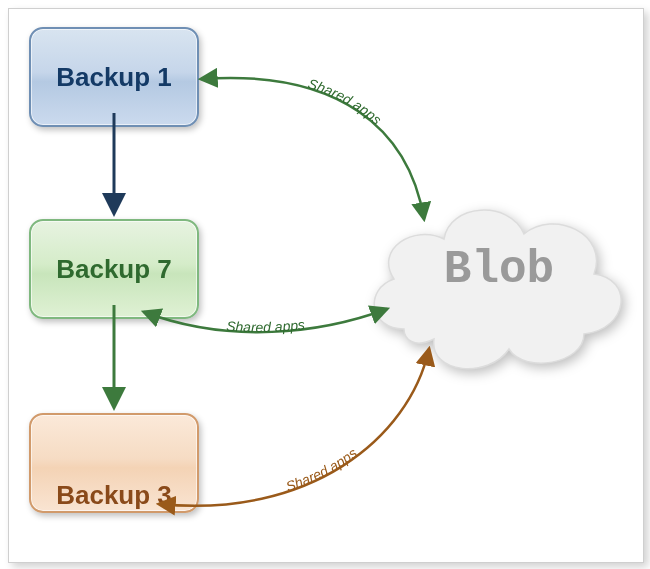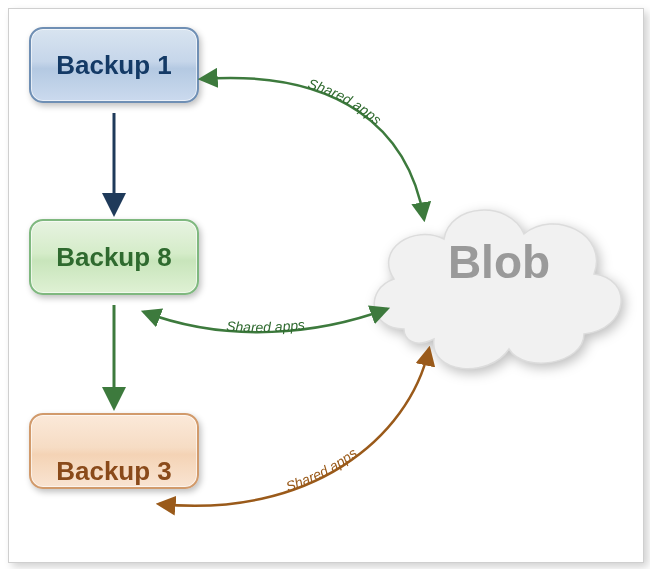--- a/index.html
+++ b/index.html
@@ -20,21 +20,21 @@
     top: 8px;
     width: 634px;
     height: 553px;
     border: 1px solid #cfcfcf;
     box-shadow: 4px 4px 8px rgba(0,0,0,0.18);
     background: #ffffff;
   }
   .node {
     position: absolute;
     width: 170px;
-    height: 76px;
+    height: 100px;
     border-radius: 14px;
     box-sizing: border-box;
     display: flex;
     align-items: center;
     justify-content: center;
     font-weight: bold;
     font-size: 26px;
     box-shadow: inset 0 0 0 1px rgba(255,255,255,0.6), 2px 3px 6px rgba(0,0,0,0.25);
   }
   .node-inner {
@@ -82,42 +82,42 @@
 <body>
 
 <div class="canvas">
   <div class="panel">
 
     <div class="node blue" style="left:20px; top:18px;">
       <span class="node-inner">Backup 1</span>
     </div>
 
     <div class="node green" style="left:20px; top:210px;">
-      <span class="node-inner">Backup 8</span>
+      <span class="node-inner">Backup 7</span>
     </div>
 
     <div class="node orange" style="left:20px; top:404px;align-items:flex-end;">
       <span class="node-inner">Backup 3</span>
     </div>
 
     <div class="cloud" style="left:350px; top:170px;">
       <svg width="275" height="200" viewBox="0 0 275 200">
         <path d="
           M 45 150
           C 10 150, 5 110, 35 100
           C 15 70, 55 45, 85 60
           C 90 25, 150 20, 165 55
           C 195 30, 250 55, 235 95
           C 275 100, 270 150, 225 155
           C 225 185, 165 195, 150 170
           C 130 200, 70 195, 75 160
           C 55 170, 45 160, 45 150 Z" fill="#f1f1f1" stroke="#dcdcdc" stroke-width="1.5"></path>
       </svg>
     </div>
-    <div class="cloud-label" style="left:410px; top:226px; width:160px;">Blob</div>
+    <div class="cloud-label" style="left:410px; top:235px; width:160px;font-family:Liberation Mono, monospace;">Blob</div>
 
     <svg class="overlay" viewBox="0 0 634 553">
       <defs>
         <marker id="ah-dark" viewBox="0 0 12 12" refX="10" refY="6" markerWidth="8" markerHeight="8" orient="auto-start-reverse">
           <path d="M0 0 L12 6 L0 12 Z" fill="#1f3a5a"></path>
         </marker>
         <marker id="ah-green" viewBox="0 0 12 12" refX="10" refY="6" markerWidth="8" markerHeight="8" orient="auto-start-reverse">
           <path d="M0 0 L12 6 L0 12 Z" fill="#3d7a3d"></path>
         </marker>
         <marker id="ah-brown" viewBox="0 0 12 12" refX="10" refY="6" markerWidth="8" markerHeight="8" orient="auto-start-reverse">

